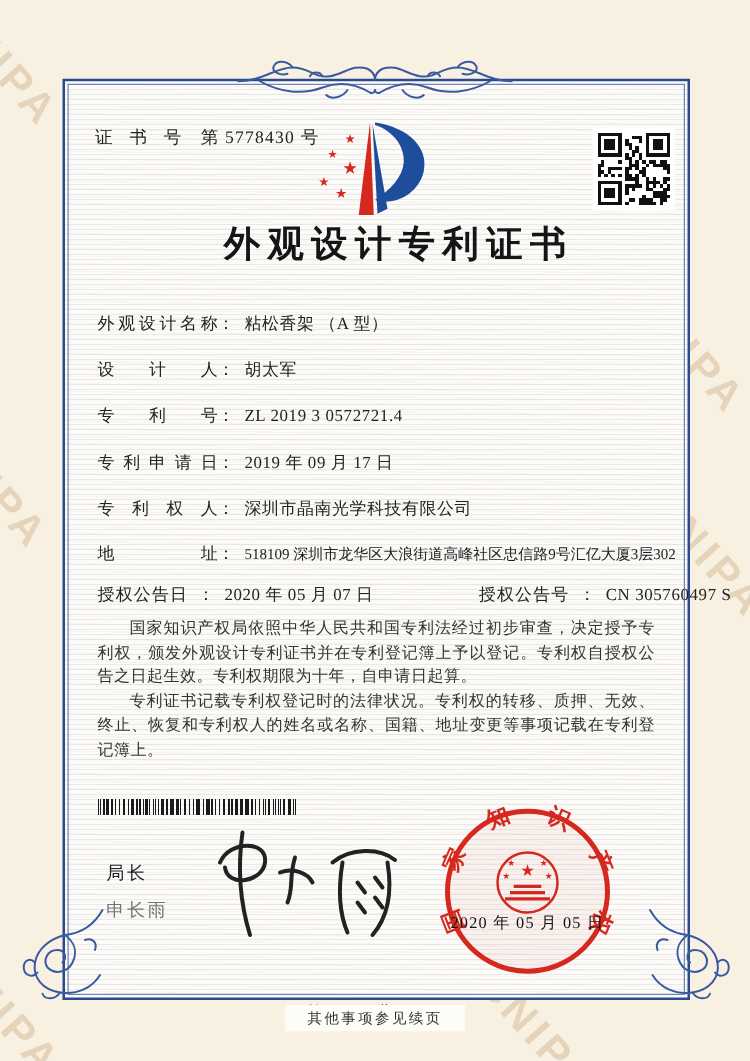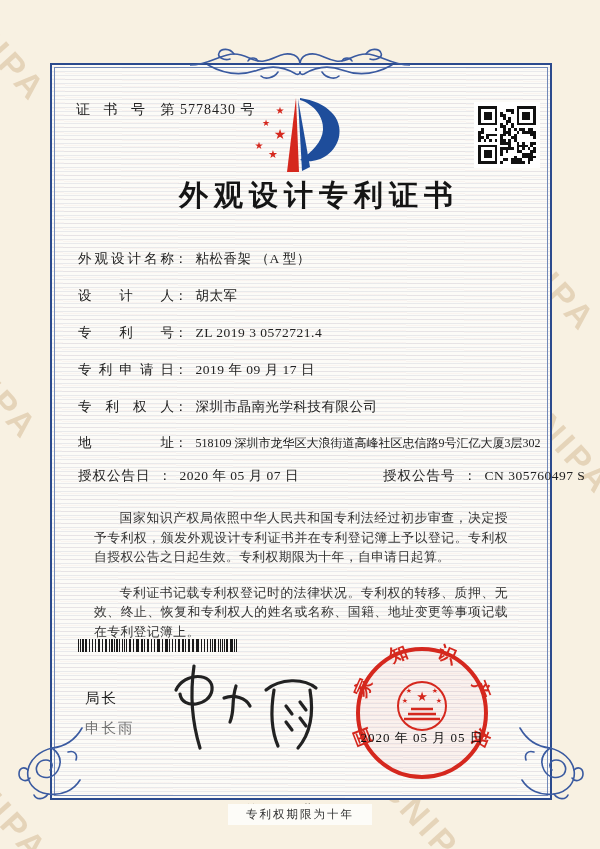--- a/index.html
+++ b/index.html
@@ -40,21 +40,21 @@
   .flabel{display:inline-block;width:96px;text-align:justify;text-align-last:justify;vertical-align:bottom;}
   .fcolon{margin-right:8px;}
   .fval{letter-spacing:.5px;}
   .frow.addr .fval{font-size:12px;letter-spacing:0;}
 
   .grant2{position:absolute;left:305px;top:0;}
   .grant2 .flabel{width:80px;letter-spacing:1px;text-align:left;text-align-last:auto;}
 
   .paras{position:absolute;left:78px;top:493px;width:446px;font-size:12.8px;
       line-height:19.5px;text-align:justify;color:#333;letter-spacing:.4px;}
-  .paras p{margin:16px;text-indent:2em;font-family:Liberation Mono, monospace;}
+  .paras p{margin:0;text-indent:2em;font-family:Liberation Mono, monospace;}
 
   .barcode{position:absolute;left:78px;top:639px;}
 
   .director{position:absolute;left:85px;top:689px;font-size:14.5px;color:#222;letter-spacing:2px;}
   .director-name{position:absolute;left:85px;top:719px;font-size:14.5px;color:#737373;letter-spacing:2px;}
 
   .signature{position:absolute;left:160px;top:650px;}
 
   .seal{position:absolute;left:352px;top:643px;}
   .seal-date{position:absolute;left:352px;top:729px;width:140px;text-align:center;
@@ -383,17 +383,17 @@
         <text x="83" y="50" font-size="7" fill="#d5281e" text-anchor="middle">★</text>
         <text x="53" y="60" font-size="7" fill="#d5281e" text-anchor="middle">★</text>
         <text x="87" y="60" font-size="7" fill="#d5281e" text-anchor="middle">★</text>
         <path d="M59,66 h22 M56,71 h28 M52,76 h36" stroke="#d5281e" stroke-width="2.6"></path>
       </g>
     </svg>
     <div class="seal-date">2020 年 05 月 05 日</div>
 
     <div class="page-indicator">第 1 页 （共 2 页）</div>
     <div class="note-wrap">
-      <span class="note">专利权期限为十年</span>
+      <span class="note">其他事项参见续页</span>
     </div>
 
   </div>
 </div>
 
 </body></html>

